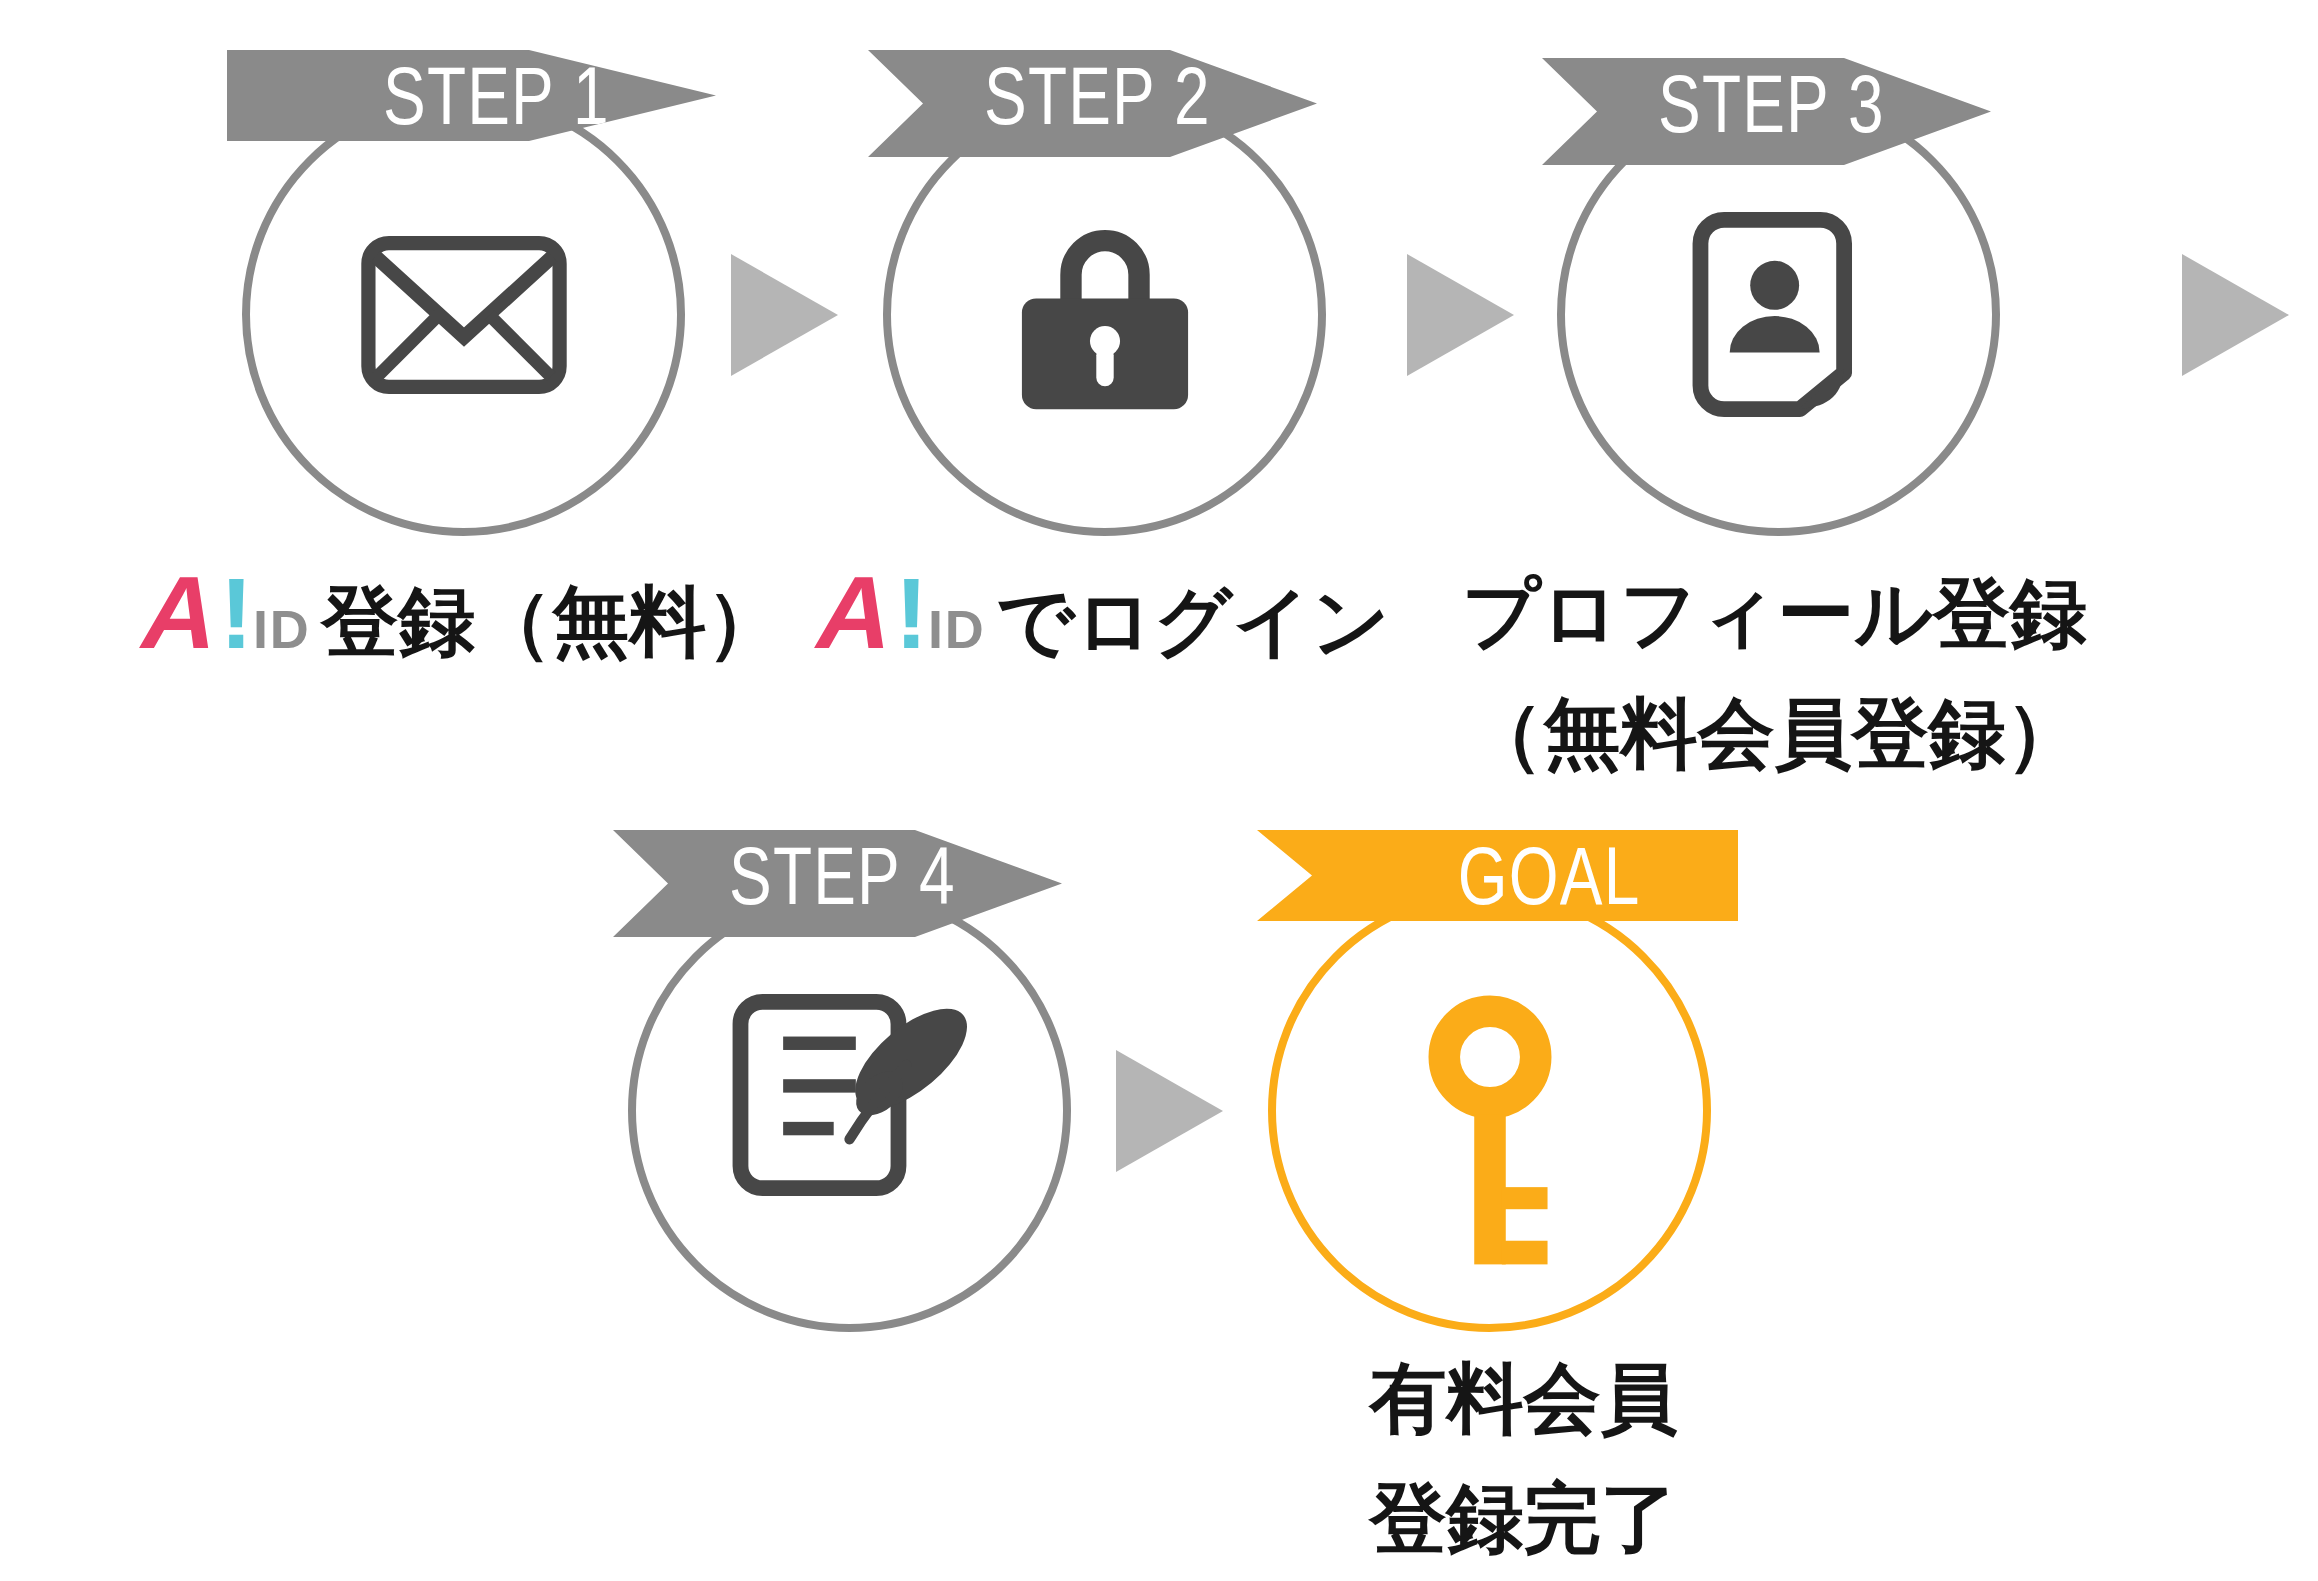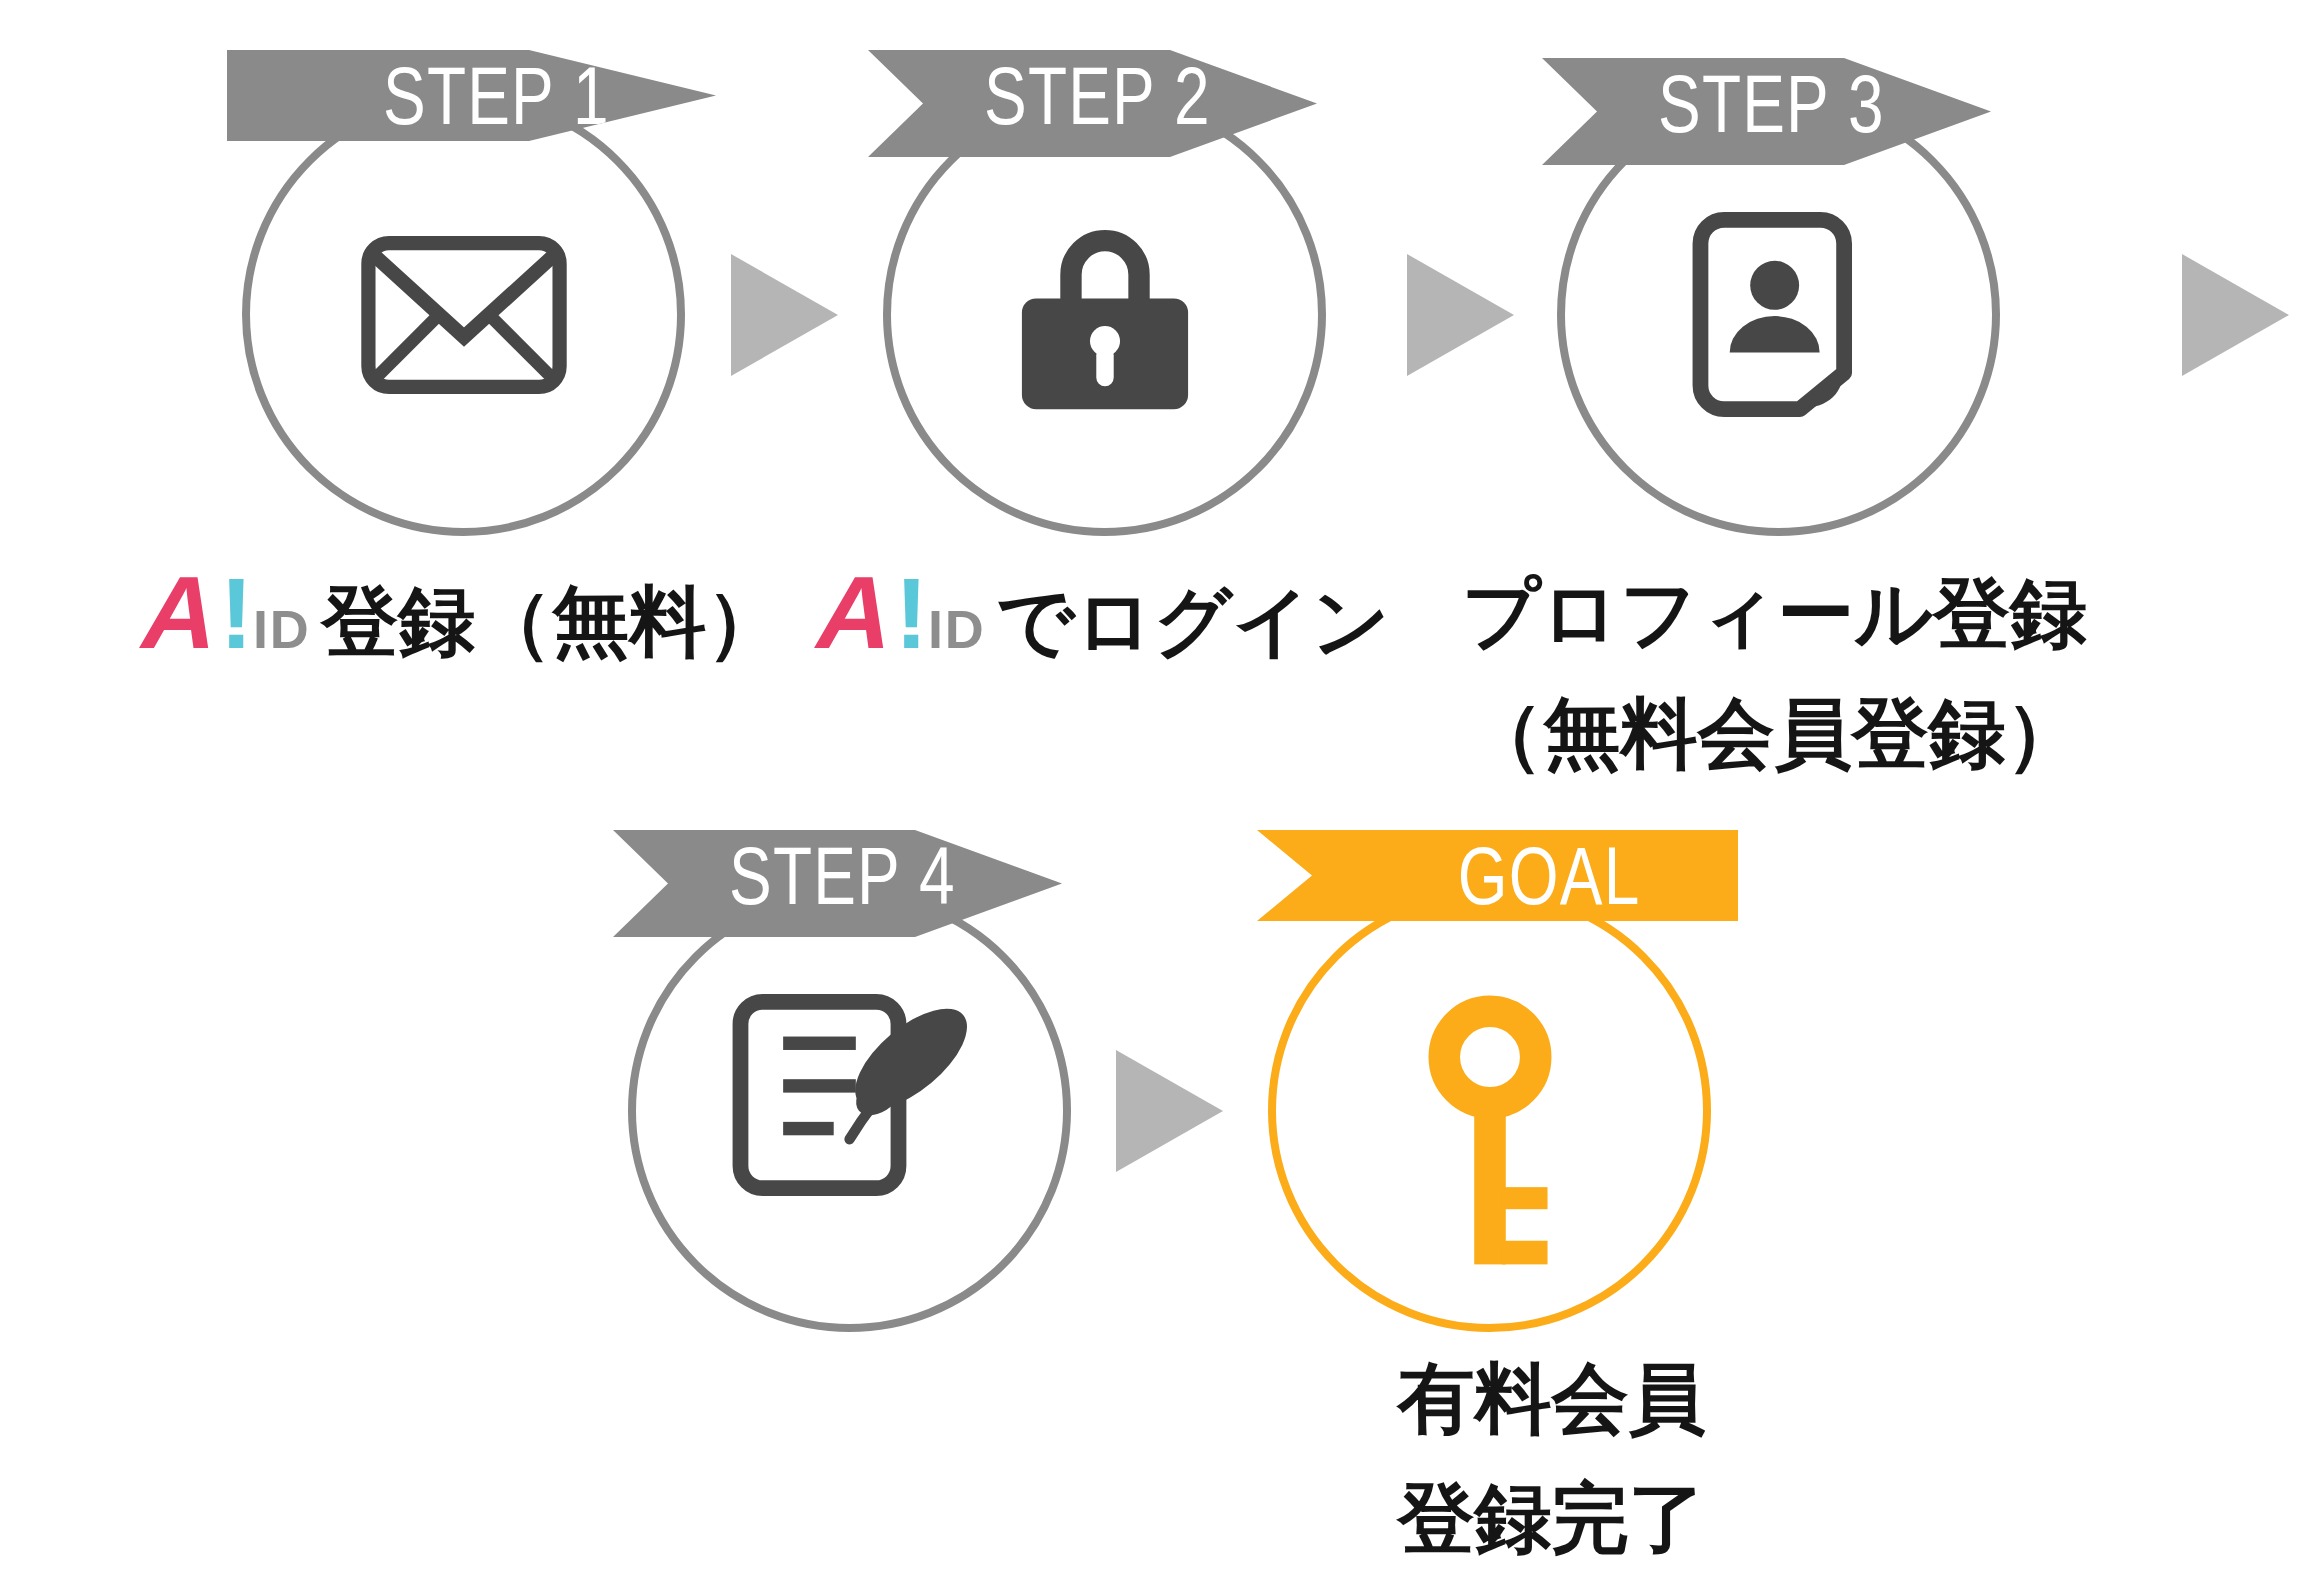--- a/index.html
+++ b/index.html
@@ -193,19 +193,19 @@
   <div class="label" style="left:749px; top:553px;">
     <span class="logo-a">A</span><span class="logo-bang">!</span><span class="logo-id">ID</span><span class="jp-after-logo">でログイン</span>
   </div>
 
   <div class="label" style="left:1419px; top:553px;">
     <div>プロフィール登録</div>
     <div>（無料会員登録）</div>
   </div>
 
 
-  <div class="label" style="left:1196px; top:1338px;">
+  <div class="label" style="left:1168px; top:1338px;">
     <div>有料会員</div>
     <div>登録完了</div>
   </div>
 
 </div>
 
 
 </body></html>

